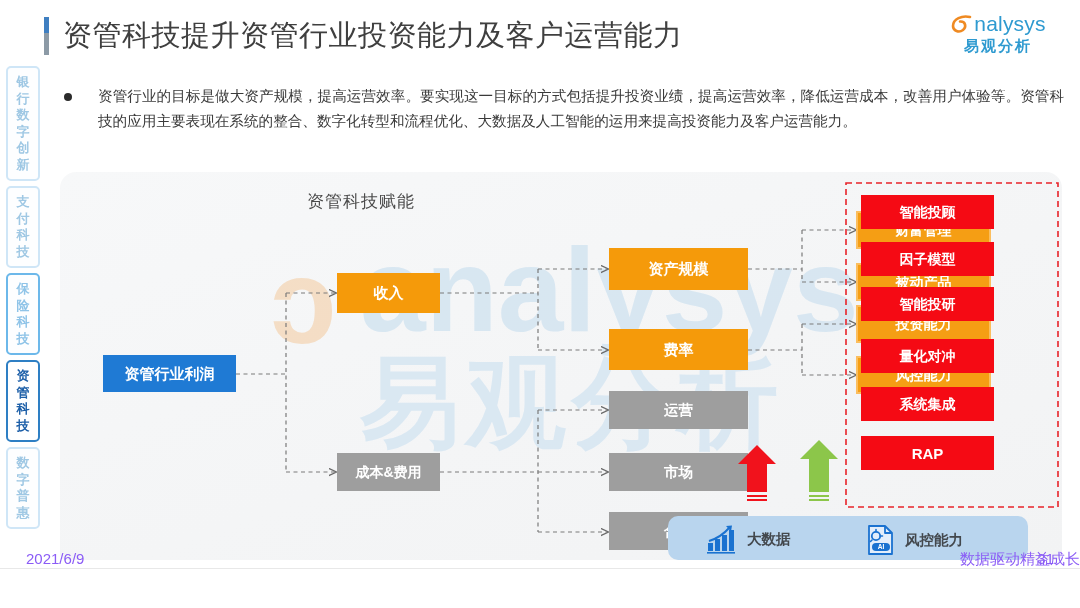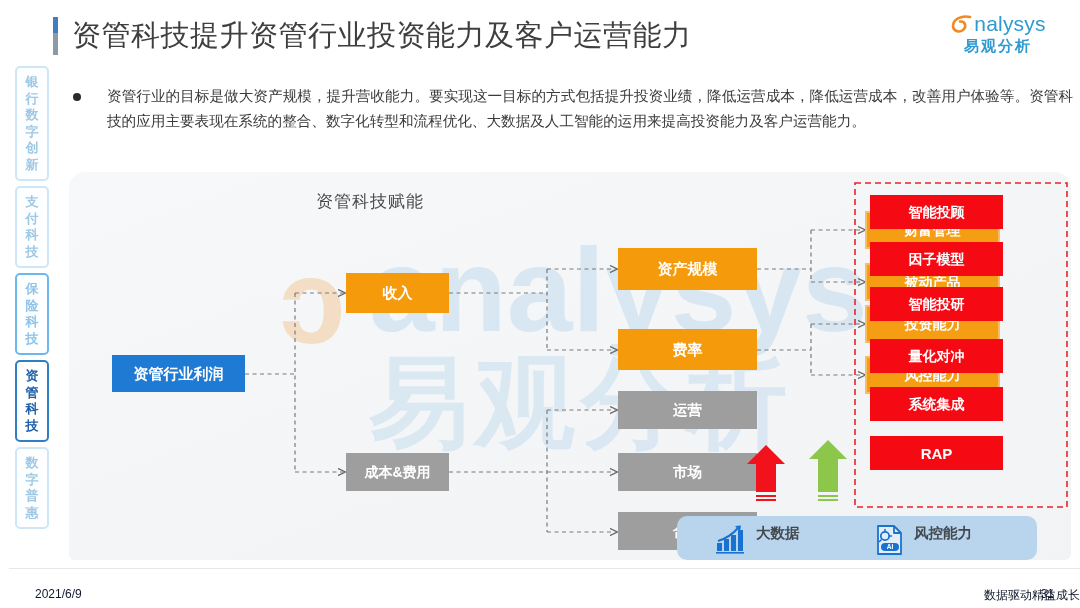--- a/index.html
+++ b/index.html
@@ -1,21 +1,21 @@
 <!DOCTYPE html>
 <html><head>
 <meta charset="utf-8">
 <style>
   html,body{margin:0;padding:0;}
   body{
     width:1080px;height:608px;background:#ffffff;
     font-family:"Liberation Sans","DejaVu Sans",sans-serif;
     overflow:hidden;position:relative;
   }
-  #slide{position:absolute;inset:0;margin-left:9px;}
+  #slide{position:absolute;inset:0;}
 
   
   .title-wrap{position:absolute;left:44px;top:16px;display:flex;align-items:center;}
   .title-bar{width:5px;height:38px;background:#8c9aa6;margin-right:14px;}
   .title-bar .blue{display:block;width:5px;height:16px;background:#3f7fc1;}
   .title-text{font-size:29px;color:#3f3f3f;letter-spacing:.5px;white-space:nowrap;}
 
   
   .logo{position:absolute;right:22px;top:12px;width:120px;height:52px;}
   .logo-main{display:flex;align-items:flex-start;justify-content:center;}
@@ -56,26 +56,26 @@
   .wm-c{position:absolute;left:300px;top:165px;font-size:100px;color:#d4e5f2;opacity:.8;font-weight:700;letter-spacing:6px;}
 
   svg.flow{position:absolute;left:0;top:0;width:1002px;height:388px;}
   .boxlabel{font-family:"Liberation Sans","DejaVu Sans",sans-serif;fill:#ffffff;}
 
   
   .capbar{
     position:absolute;left:608px;top:344px;width:360px;height:44px;
     background:#b9d5ee;border-radius:10px;
   }
-  .cap{position:absolute;display:flex;align-items:flex-start;gap:9px;top:8px;}
+  .cap{position:absolute;display:flex;align-items:center;gap:9px;top:8px;}
   .cap-label{font-size:14.5px;color:#43484d;font-weight:600;}
 
   
   .footer-line{position:absolute;left:0;right:0;top:568px;height:1px;background:#e8e8e8;}
-  .foot{position:absolute;top:587px;font-size:12px;color:#0f172a;}
+  .foot{position:absolute;top:550px;font-size:15px;color:#8b5cf6;}
   .foot-left{left:26px;}
   .foot-mid{left:0;right:0;text-align:right;}
   .foot-right{right:26px;}
 </style>
 </head>
 <body>
 
 <div id="slide">
 
   <div class="title-wrap">
@@ -90,21 +90,21 @@
       <svg width="24" height="24" viewBox="0 0 24 24">
         <path d="M20 5 C12 3 3 7 3 14 C3 19 9 21 13 18 C16.5 15.4 16 9 10 9.5" fill="none" stroke="#ef8a22" stroke-width="2.6" stroke-linecap="round"></path>
       </svg>
       <span class="logo-word">nalysys</span>
     </div>
     <div class="logo-cn">易观分析</div>
   </div>
 
   <div class="bullet-row">
     <div class="bullet-dot"></div>
-    <div class="bullet-text">资管行业的目标是做大资产规模，提升营收能力。要实现这一目标的方式包括提升投资业绩，降低运营成本，降低运营成本，改善用户体验等。资管科技的应用主要表现在系统的整合、数字化转型和流程优化、大数据及人工智能的运用来提高投资能力及客户运营能力。</div>
+    <div class="bullet-text">资管行业的目标是做大资产规模，提高运营效率。要实现这一目标的方式包括提升投资业绩，提高运营效率，降低运营成本，改善用户体验等。资管科技的应用主要表现在系统的整合、数字化转型和流程优化、大数据及人工智能的运用来提高投资能力及客户运营能力。</div>
   </div>
 
   <div class="tabs">
     <div class="tab">
         <span>
           <span>银</span>
           <span>行</span>
           <span>数</span>
           <span>字</span>
           <span>创</span>

